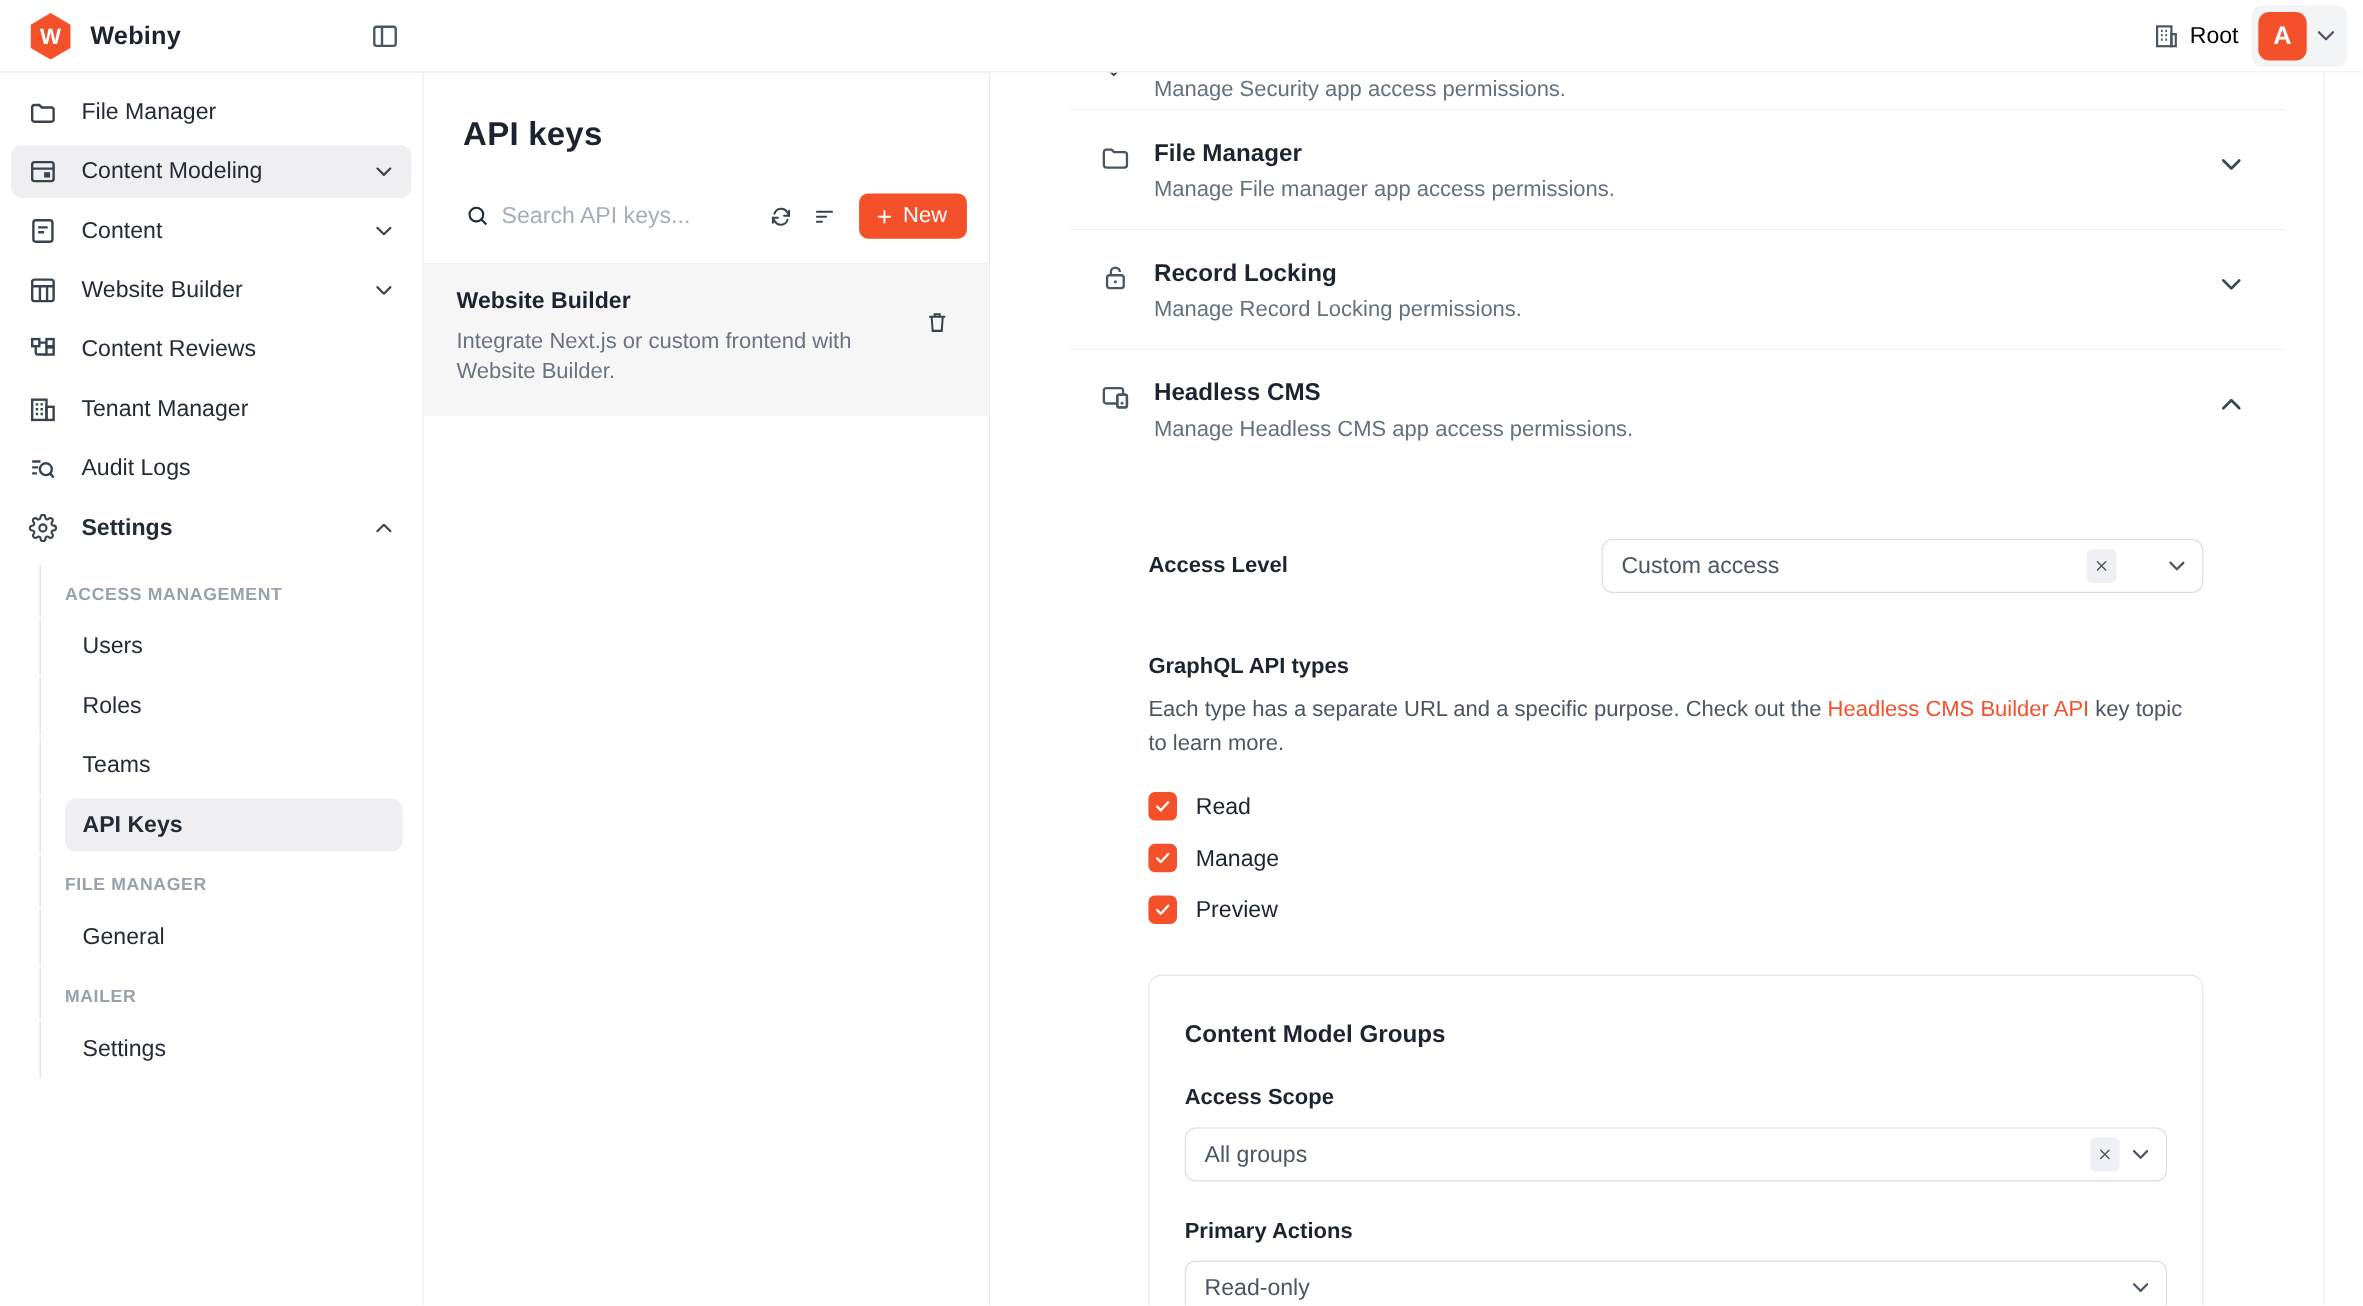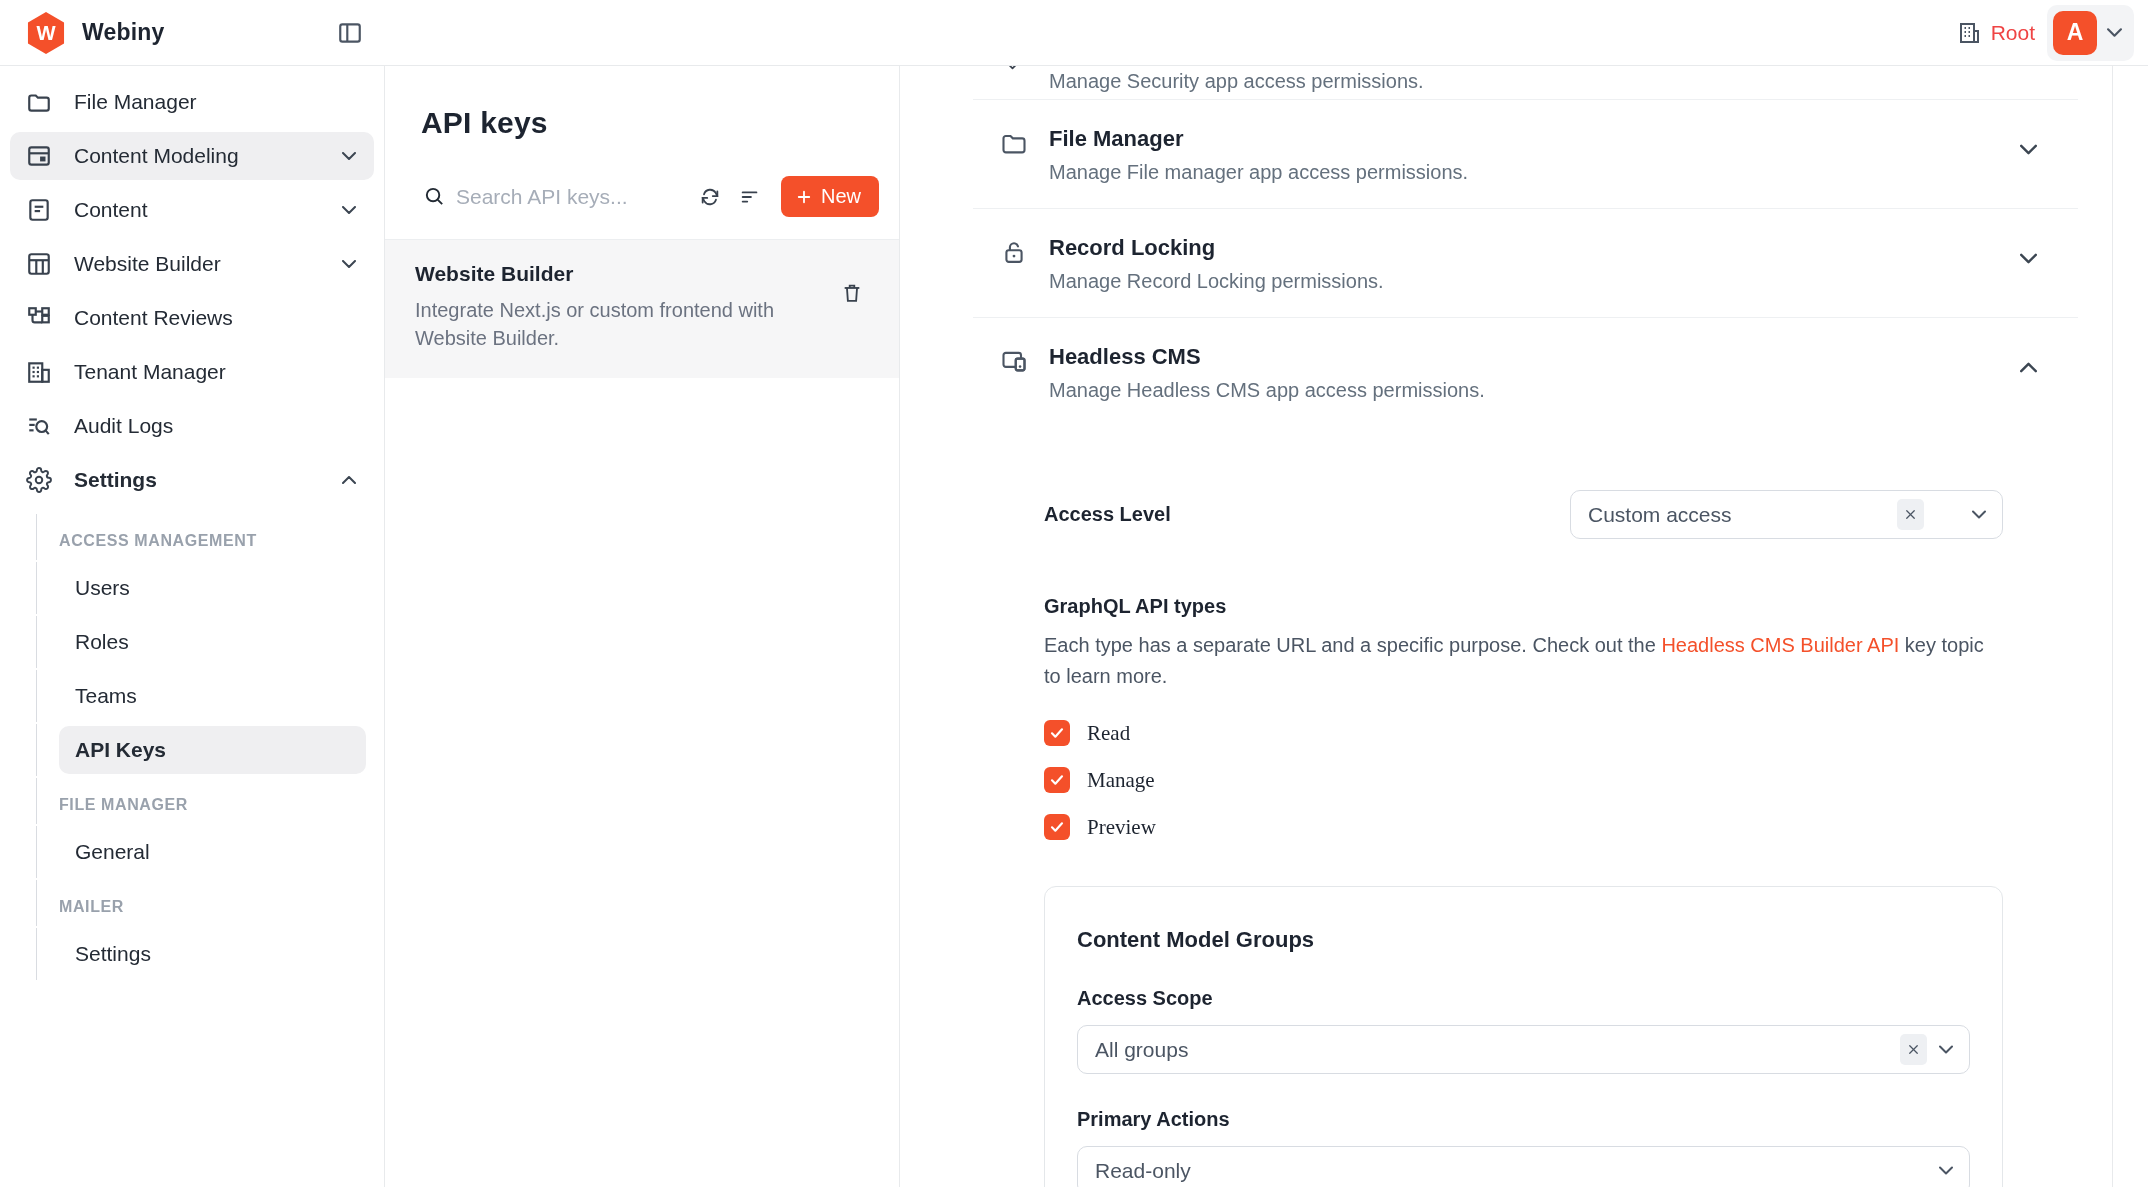--- a/index.html
+++ b/index.html
@@ -7,21 +7,21 @@
   svg { display:block; }
   .app { width:2148px; height:1187px; display:flex; flex-direction:column; }
 
   
   .header { height:66px; flex:0 0 66px; border-bottom:1px solid #e8eaec; display:flex; align-items:center; background:#fff; }
   .header-left { width:385px; flex:0 0 385px; display:flex; align-items:center; padding:0 22px 0 24px; }
   .logo { width:44px; height:44px; flex:0 0 44px; }
   .brand { font-size:23px; font-weight:700; margin-left:14px; letter-spacing:.2px; }
   .collapse { margin-left:auto; color:#4b5563; }
   .header-right { flex:1; display:flex; align-items:center; justify-content:flex-end; padding-right:14px; gap:12px; }
-  .tenant-wrap { display:flex; align-items:center; gap:10px; color:#ef4444; }
+  .tenant-wrap { display:flex; align-items:center; gap:10px; color:#000000; }
   .tenant-label { font-size:21px; }
   .tenant-icon { color:#4b5563; }
   .avatar-pill { display:flex; align-items:center; background:#f3f4f6; border-radius:10px; padding:6px 12px 6px 6px; gap:10px; cursor:pointer; }
   .avatar { width:44px; height:44px; border-radius:10px; background:#f4502a; color:#fff; font-weight:700; font-size:23px; display:flex; align-items:center; justify-content:center; }
   .pill-chev { color:#4b5563; }
 
   
   .body { flex:1; display:flex; min-height:0; }
 
   
@@ -63,32 +63,32 @@
   .prow.no-border { border-bottom:none; }
   .prow .picon { width:28px; height:28px; flex:0 0 28px; color:#4b5563; margin-right:21px; margin-top:3px; }
   .prow-title { font-size:22px; font-weight:700; margin-bottom:9px; }
   .prow-desc { font-size:20px; color:#64707d; }
   .prow-chev { position:absolute; right:41px; top:44px; color:#3c4652; }
 
   .expanded { margin:64px 145px 0 144px; }
   .al-row { display:flex; align-items:center; justify-content:space-between; }
   .field-label { font-size:20px; font-weight:700; color:#1d2430; }
   .select { height:49px; border:1px solid #d8dce2; border-radius:10px; display:flex; align-items:center; padding:0 16px 0 17px; background:#fff; cursor:pointer; }
-  .select-al { width:433px;gap:36px; }
+  .select-al { width:547px;gap:36px; }
   .select-value { flex:1; font-size:21px; color:#4b5563; }
   .clear-chip { width:27px; height:31px; border-radius:5px; background:#eef0f3; color:#4b5563; display:flex; align-items:center; justify-content:center; margin-right:12px; cursor:pointer; }
   .select-chev { color:#4b5563; }
 
   .gql { margin-top:56px; }
   .gql-h { font-size:20px; font-weight:700; margin-bottom:12px; }
   .gql-p { font-size:20px; color:#4b5563; line-height:1.55; max-width:940px; }
   .gql-link { color:#f4502a; text-decoration:none; cursor:pointer; }
 
   .checks { margin-top:28px; }
-  .check-row { display:flex; align-items:center; gap:17px; margin-bottom:21px; cursor:pointer;font-family:Liberation Serif, serif; }
+  .check-row { display:flex; align-items:flex-end; gap:17px; margin-bottom:21px; cursor:pointer; }
   .checkbox { width:26px; height:26px; border-radius:6px; background:#f4502a; display:flex; align-items:center; justify-content:center; color:#fff; }
   .check-label { font-size:21px; color:#1d2430; }
 
   .card { margin-top:46px; border:1px solid #e4e7ea; border-radius:12px; padding:40px 32px 46px 32px; }
   .card-title { font-size:22px; font-weight:700; }
   .card-label { font-size:20px; font-weight:700; margin-top:34px; }
   .card-select { margin-top:15px; }
 </style>
 </head>
 <body>

